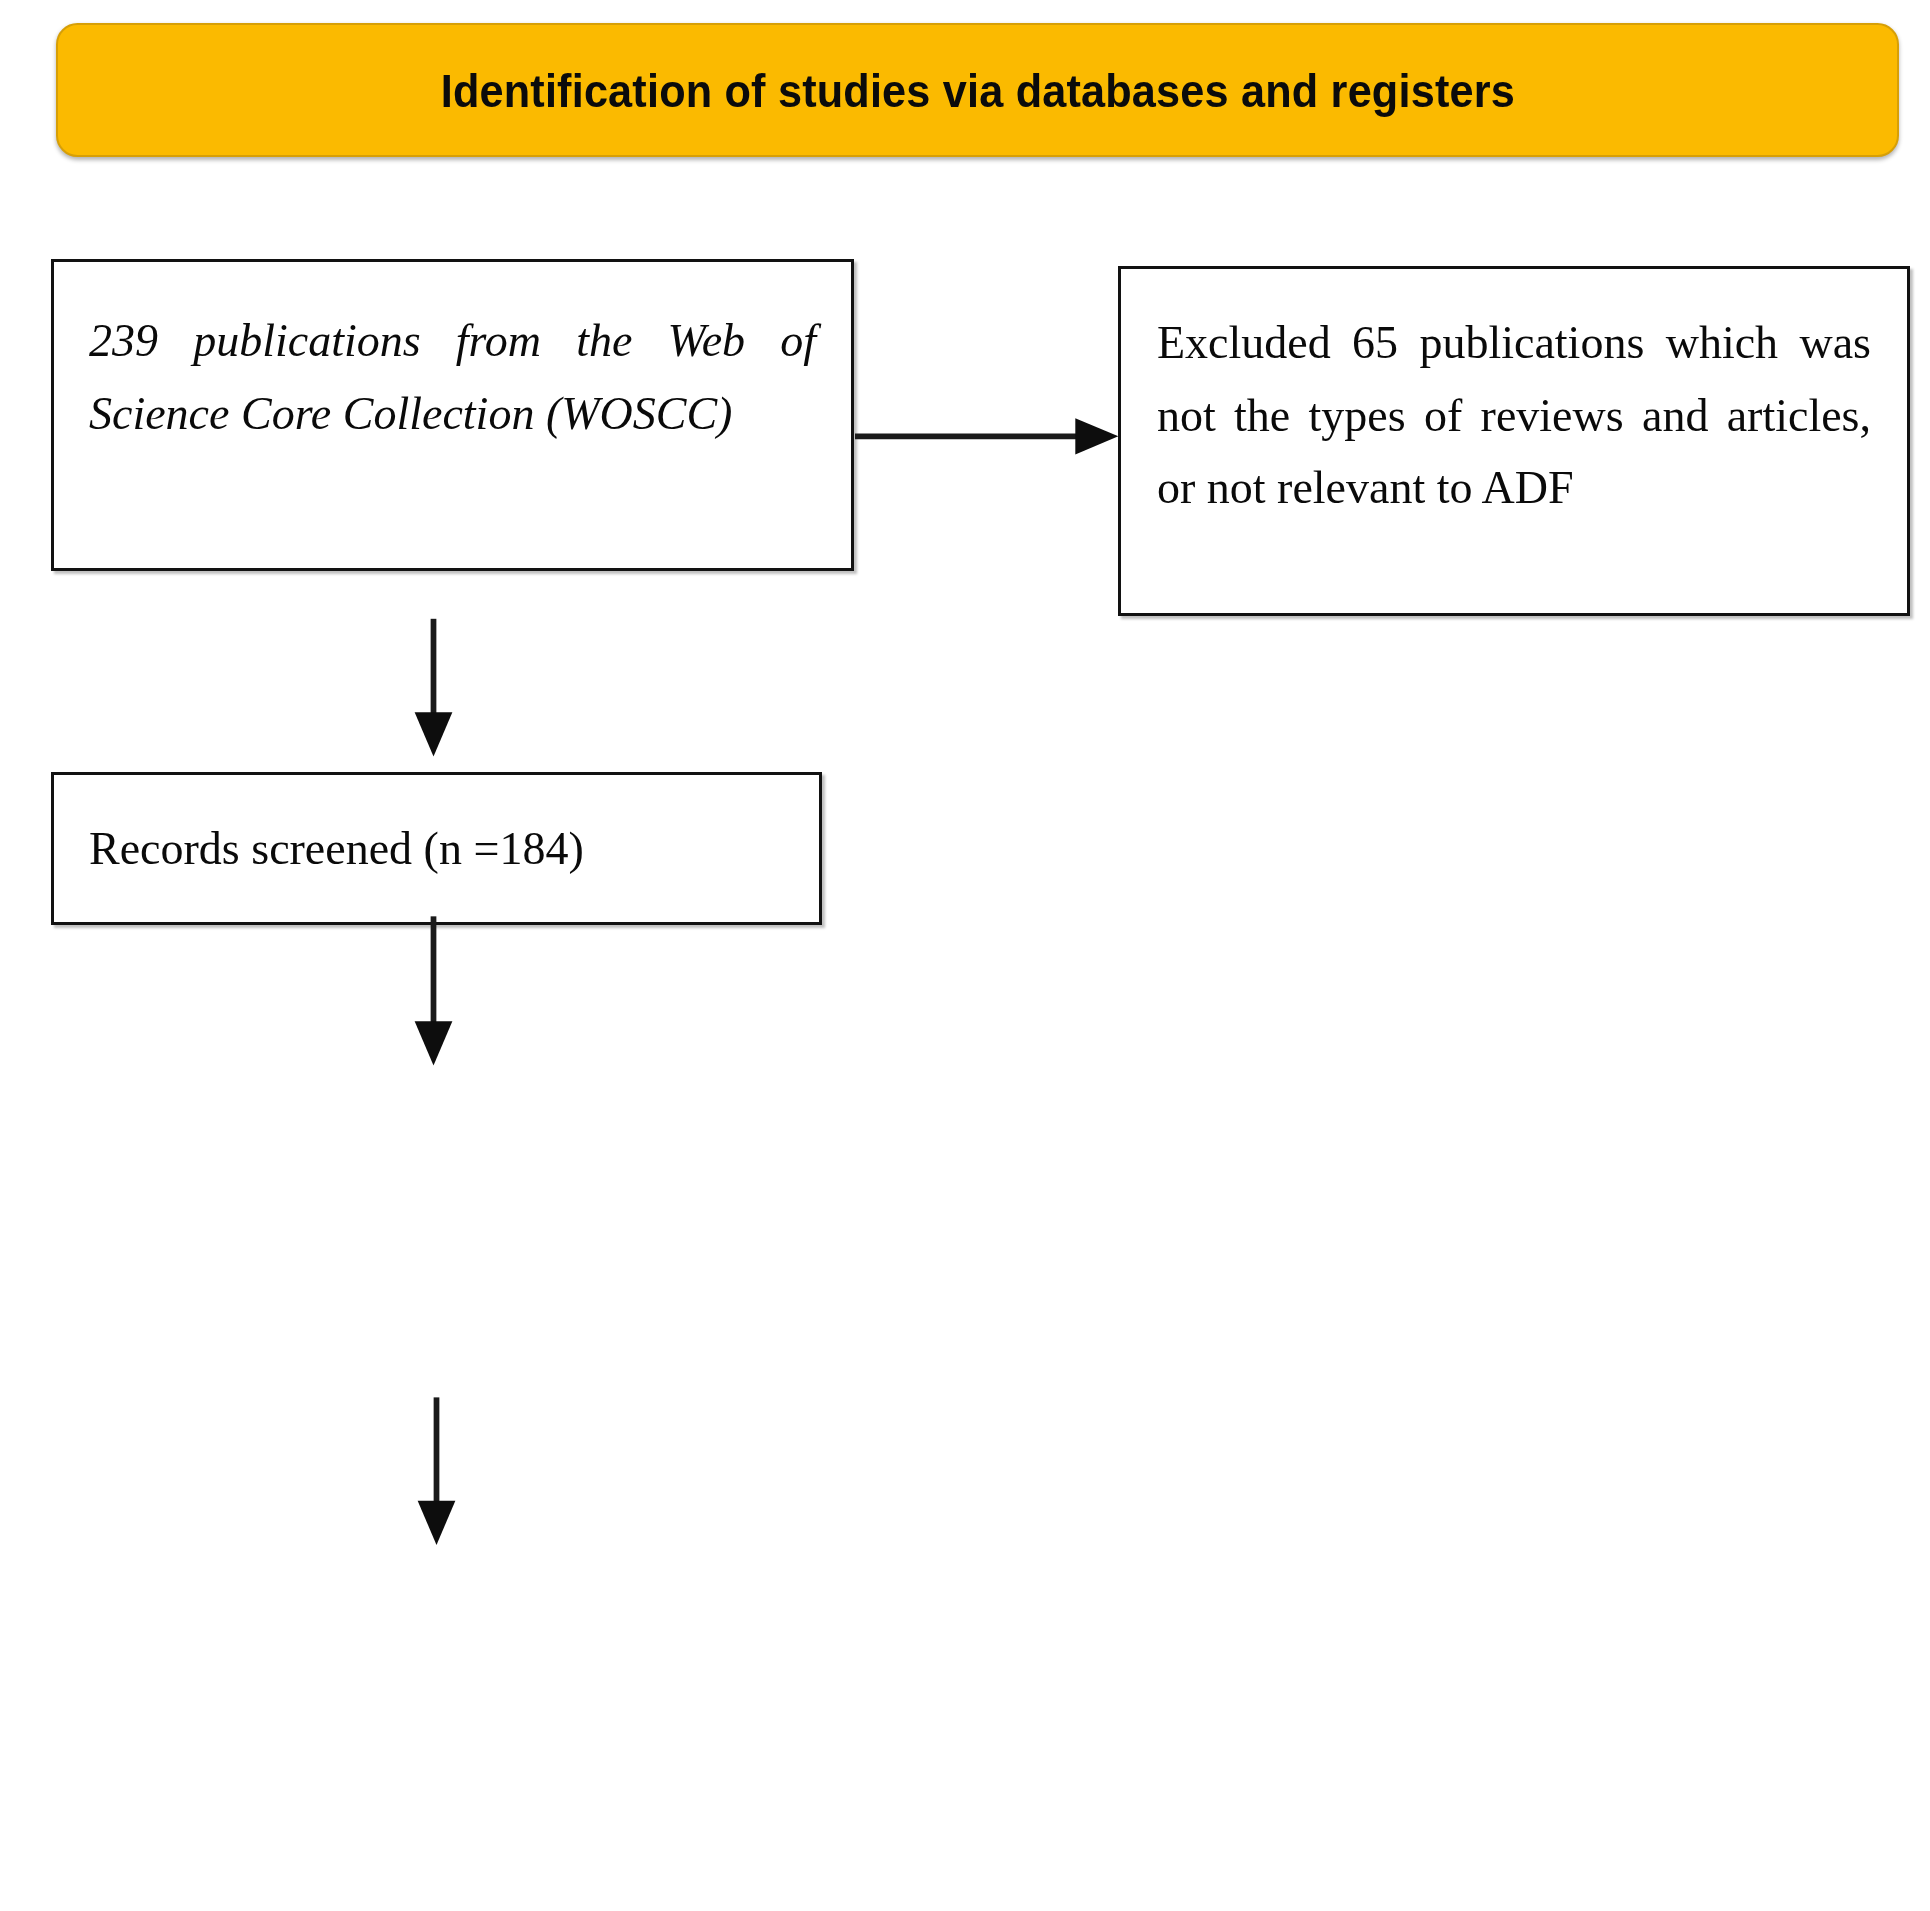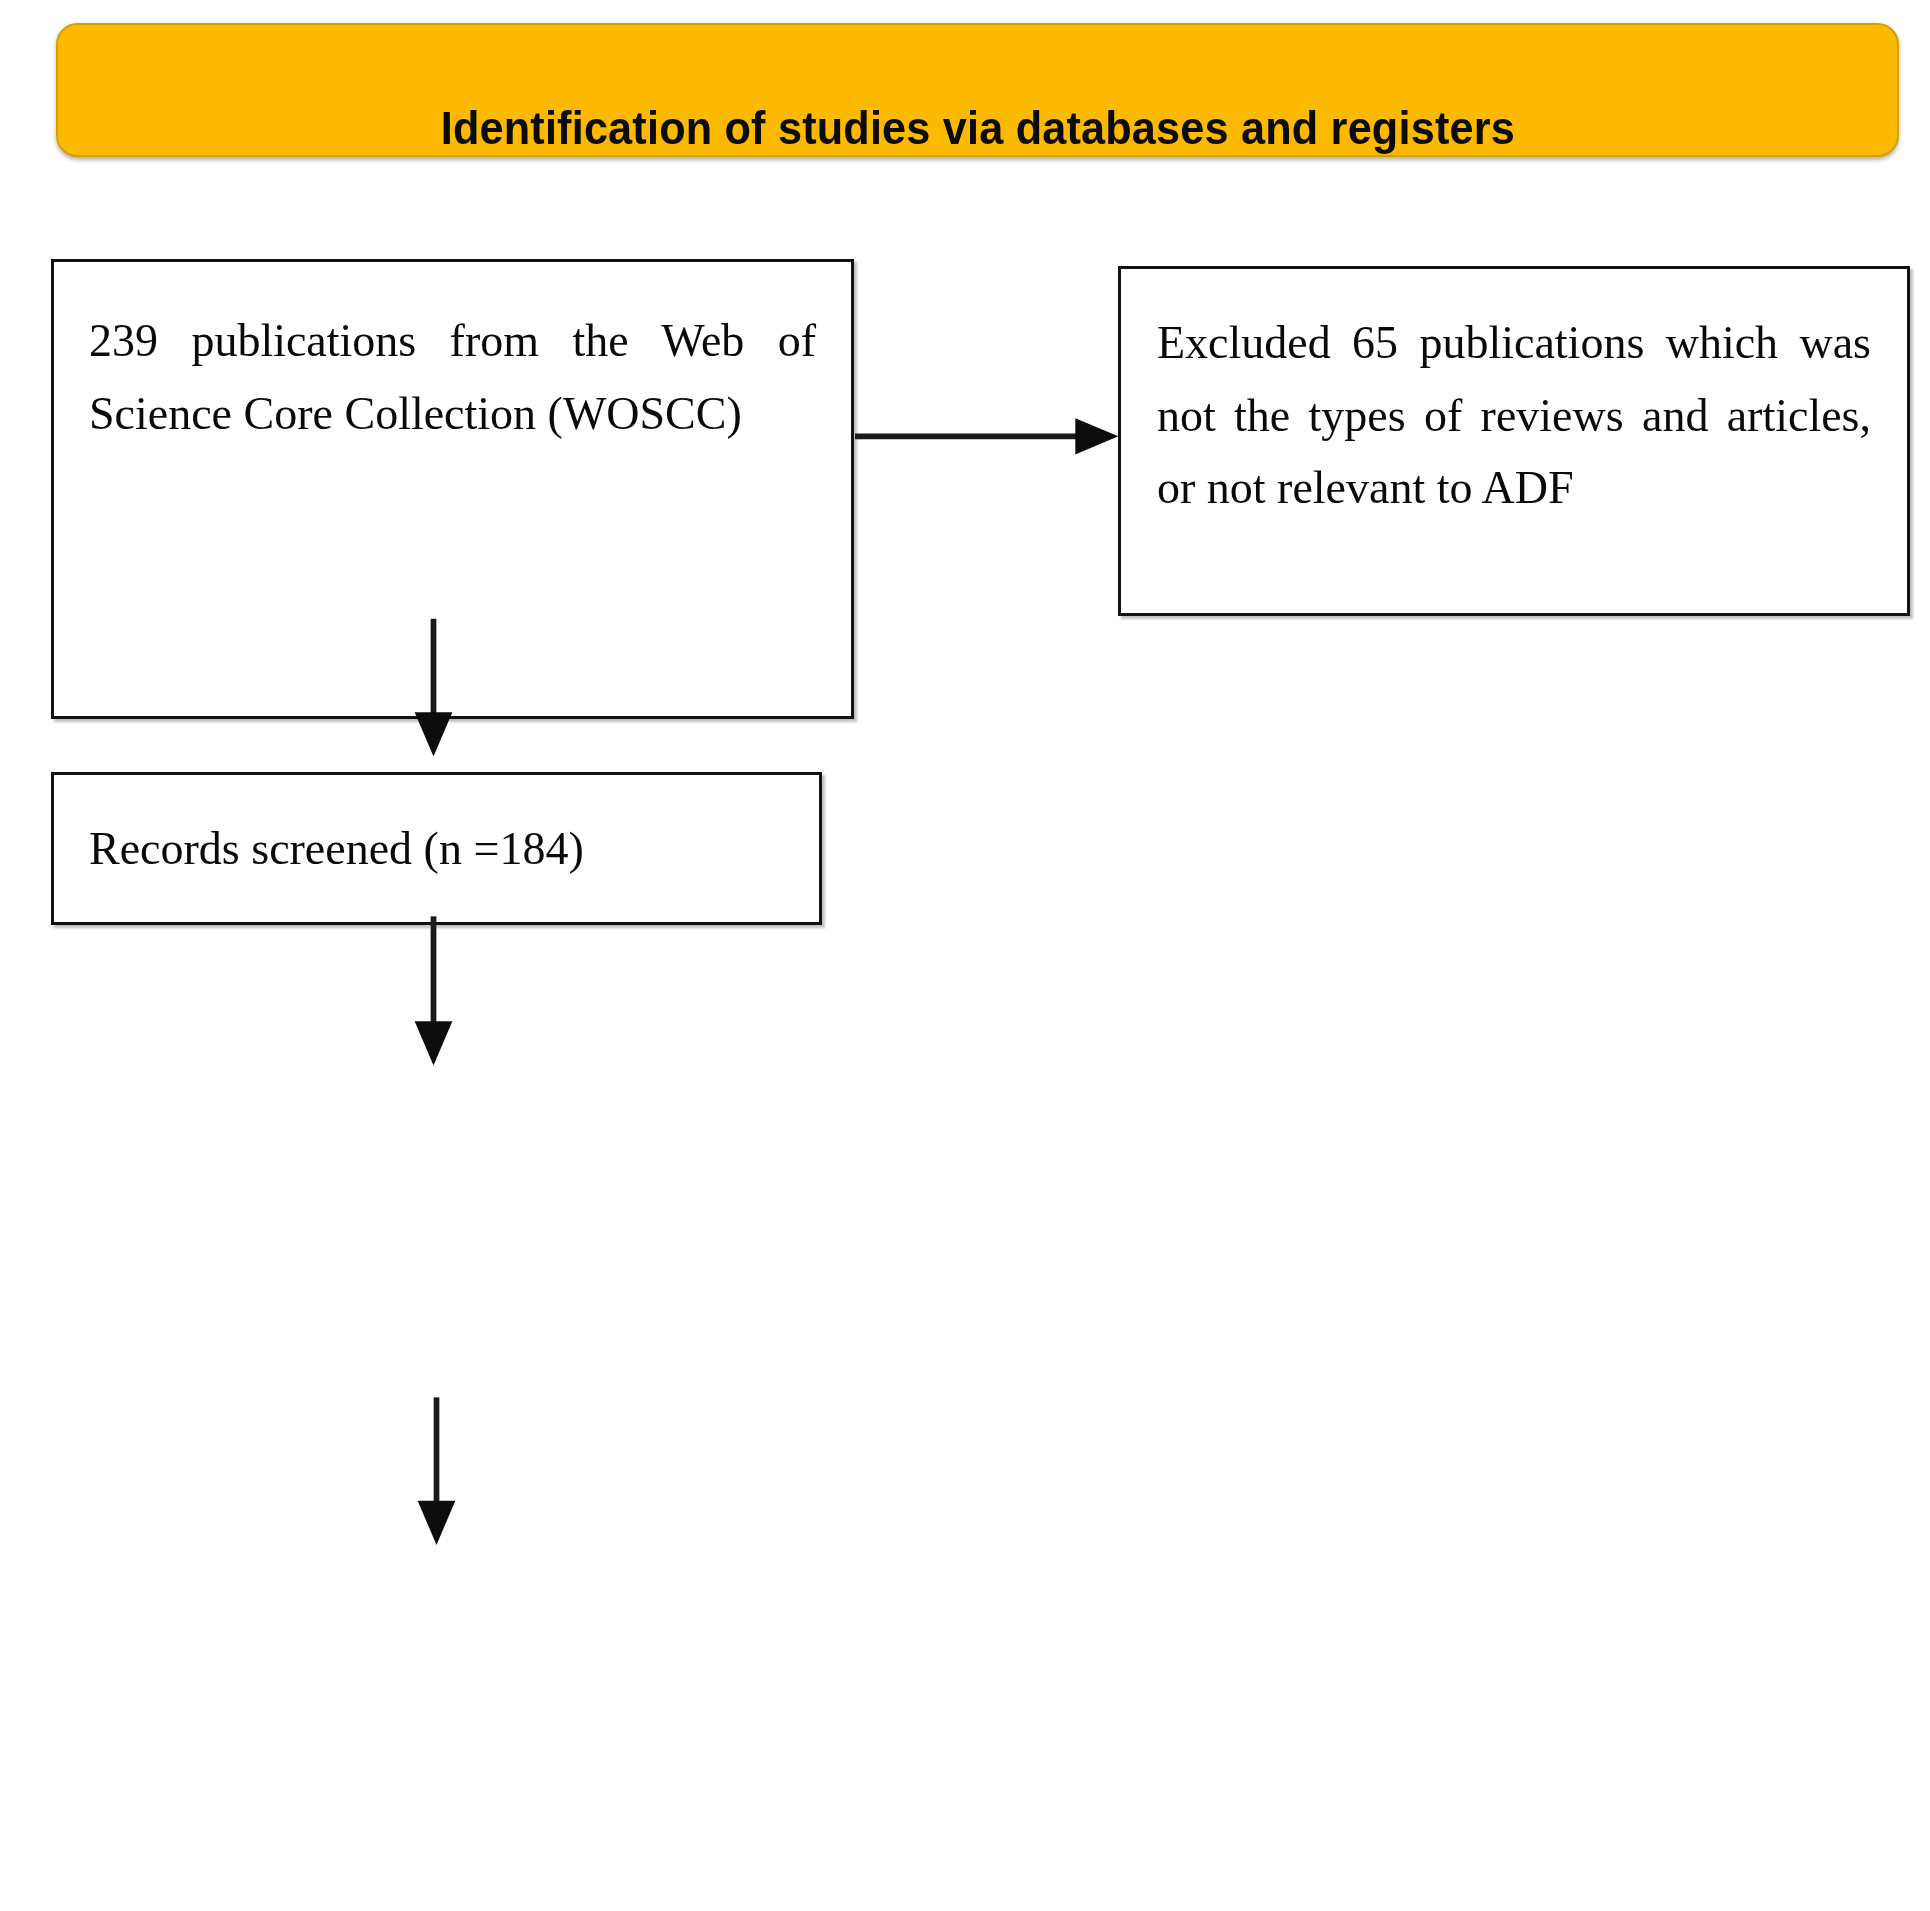--- a/index.html
+++ b/index.html
@@ -24,21 +24,21 @@
     position: absolute;
     left: 56px;
     top: 23px;
     width: 1843px;
     height: 134px;
     background: #fbba00;
     border: 2.5px solid #d79f06;
     border-radius: 21.5px;
     box-sizing: border-box;
     display: flex;
-    align-items: flex-end;
+    align-items: center;
     justify-content: center;
     box-shadow: 0 2.5px 4.1px rgba(0,0,0,0.30);
   }
   .banner-title {
     font-family: "Liberation Sans", "DejaVu Sans", sans-serif;
     font-weight: bold;
     font-size: 47px;
     color: #0b0b0b;
     letter-spacing: 0.2px;
     transform: scaleX(0.92);
@@ -63,21 +63,21 @@
     text-align: justify;
     text-justify: inter-word;
     hyphens: manual;
   }
   
   .box-text.justify-all {
     text-align-last: left;
   }
 
   
-  #box-source        { left: 51px;  top: 259px;  width: 803px;  height: 460px; }
+  #box-source        { left: 51px;  top: 259px;  width: 803px;  height: 312px; font-style: italic; }
   #box-source .box-text {
     left: 35px; top: 43px; right: 35px;
   }
 
   
   #box-excluded      { left: 1118px; top: 266px; width: 792px; height: 350px; }
   #box-excluded .box-text {
     left: 36px; top: 38px; right: 36px;
   }
 

